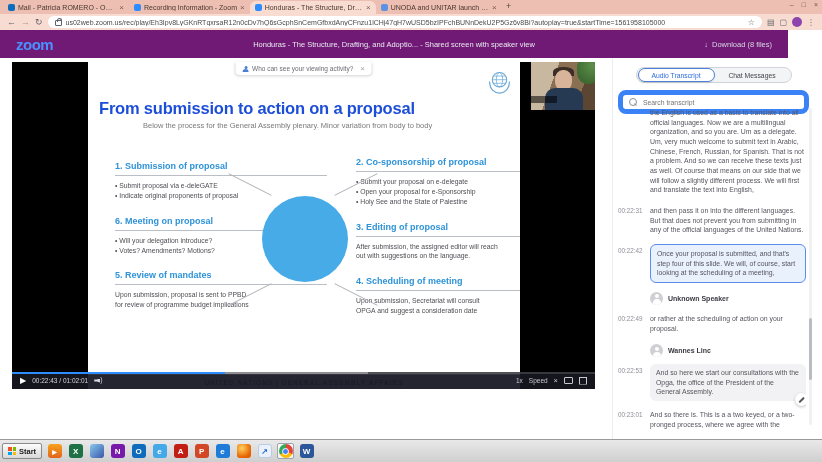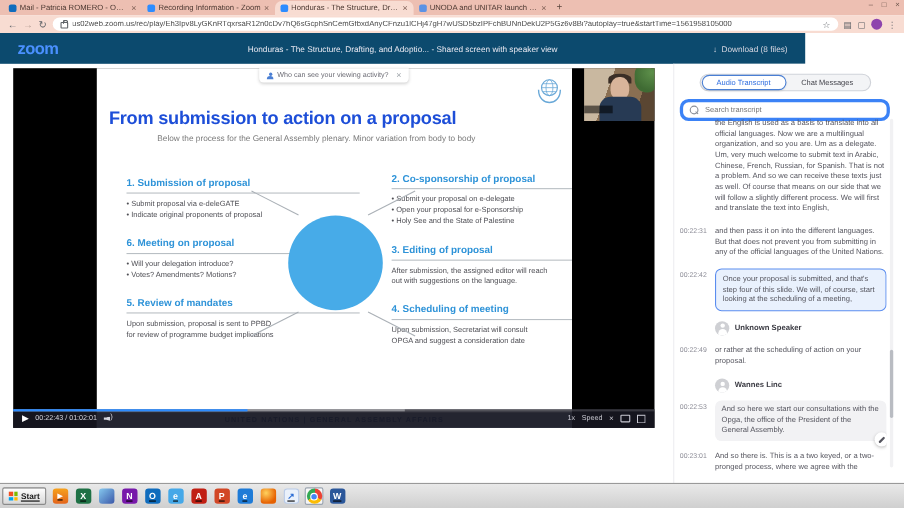--- a/index.html
+++ b/index.html
@@ -23,21 +23,21 @@
   .navbtn.dim{color:#b09a91;}
   .urlbar{flex:1;height:12px;background:#fff;border-radius:6px;display:flex;align-items:center;gap:4px;padding:0 7px;font-size:7px;color:#4a4a4a;overflow:hidden;}
   .lock{width:5px;height:4px;border:1px solid #5f6368;border-radius:1px;position:relative;margin-top:2px;flex:none;}
   .lock:before{content:"";position:absolute;left:1px;top:-3px;width:3px;height:3px;border:1px solid #5f6368;border-bottom:none;border-radius:3px 3px 0 0;}
   .url-text{white-space:nowrap;overflow:hidden;text-overflow:ellipsis;flex:1;}
   .star{color:#5f6368;font-size:8px;flex:none;}
   .bar-ic{color:#5f6368;font-size:8px;}
   .avatar-btn{width:10px;height:10px;border-radius:50%;background:#8e44ad;flex:none;}
 
   
-  .zheader{position:absolute;left:0;top:30px;width:732px;height:28px;background:#0c4a6e;display:flex;align-items:center;box-sizing:border-box;padding:0 16px;}
+  .zheader{position:absolute;left:0;top:30px;width:788px;height:28px;background:#701a75;display:flex;align-items:center;box-sizing:border-box;padding:0 16px;}
   .zlogo{color:#4a90ff;font-size:15px;font-weight:bold;letter-spacing:-0.5px;}
   .ztitle{position:absolute;left:0;right:0;text-align:center;font-size:7.5px;color:#e9e9f2;pointer-events:none;}
   .zdl{margin-left:auto;display:flex;align-items:center;gap:4px;font-size:7.5px;color:#d7d7e2;z-index:2;}
 
   
   .video{position:absolute;left:12px;top:62px;width:583px;height:327px;background:#000;}
   .slide{position:absolute;left:76px;top:0;width:432px;height:327px;background:#fff;overflow:hidden;}
   .tooltip{position:absolute;left:50%;top:0;transform:translateX(-50%);height:13px;background:#fff;border-radius:0 0 4px 4px;box-shadow:0 1px 3px rgba(0,0,0,.18);display:flex;align-items:center;gap:4px;padding:0 7px;font-size:6.5px;color:#6b6b74;white-space:nowrap;z-index:6;}
   .tt-person{width:6px;height:6px;position:relative;flex:none;}
   .tt-person:before{content:"";position:absolute;left:2px;top:0;width:3px;height:3px;border-radius:50%;background:#4a7fd4;}
@@ -79,21 +79,21 @@
   .ctl-txt{color:#c9c9d2;font-size:6.5px;}
   .ctl-ic{color:#c9c9d2;font-size:7.5px;}
   .cc-box{width:9px;height:7px;border:1px solid #c9c9d2;border-radius:1px;box-sizing:border-box;}
   .fs-box{width:8px;height:8px;border:1px solid #c9c9d2;box-sizing:border-box;clip-path:polygon(0 0,100% 0,100% 100%,0 100%,0 35%,35% 35%,35% 65%,65% 65%,65% 35%,0 35%);}
 
   
   .panel{position:absolute;left:612px;top:58px;width:202px;height:387px;background:#fff;border-left:1px solid #ededf0;box-sizing:border-box;}
   .p-tabs{margin:9px auto 0;width:156px;height:16px;border:1px solid #d0d3d9;border-radius:9px;background:#f3f4f6;display:flex;align-items:center;padding:1px;box-sizing:border-box;}
   .p-tab{flex:1;height:12px;border-radius:7px;display:flex;align-items:center;justify-content:center;font-size:6.8px;color:#44444c;white-space:nowrap;}
   .p-tab.active{background:#fff;border:1px solid #4a7fd4;color:#2d6cdf;box-shadow:0 1px 2px rgba(0,0,0,.1);}
-  .p-search{position:relative;margin:7px 5px 0;height:14px;border:3px solid #3b82f6;border-radius:8px;display:flex;align-items:center;}
+  .p-search{position:relative;margin:7px 5px 0;height:14px;border:5px solid #3b82f6;border-radius:8px;display:flex;align-items:center;}
   .sch-ic{width:6px;height:6px;border:1px solid #8a8f98;border-radius:50%;position:relative;margin:0 4px 0 6px;flex:none;}
   .sch-ic:after{content:"";position:absolute;left:4px;top:5px;width:3px;height:1px;background:#8a8f98;transform:rotate(40deg);}
   .p-search input{border:none;outline:none;flex:1;font-size:6.8px;font-family:"Liberation Sans",sans-serif;color:#4a4a52;background:transparent;}
   .entries{position:absolute;left:0;top:46px;right:8px;bottom:14px;overflow:hidden;padding:2px 0 0 5px;}
   .t-entry{display:flex;gap:4px;margin-bottom:7px;position:relative;}
   .t-time{width:28px;flex:none;font-size:6.3px;color:#8e8e98;padding-top:3px;}
   .t-main{flex:1;min-width:0;}
   .t-speaker{display:none;align-items:center;gap:5px;font-weight:bold;font-size:7px;color:#3a3a42;padding-top:2px;}
   .t-speaker.show{display:flex;}
   .spk-avatar{width:13px;height:13px;border-radius:50%;background:#cfd0d4;position:relative;overflow:hidden;flex:none;}
@@ -103,21 +103,21 @@
   .t-text:empty{display:none;}
   .t-text.hl-blue{background:#e9f1fd;border:1px solid #5b8def;border-radius:6px;padding:4px 6px;}
   .t-text.hl-gray{background:#f2f2f4;border-radius:6px;padding:4px 6px;}
   .edit-btn{display:none;position:absolute;right:-2px;bottom:-5px;width:13px;height:13px;border-radius:50%;background:#fff;box-shadow:0 1px 3px rgba(0,0,0,.25);align-items:center;justify-content:center;}
   .edit-btn.show{display:flex;}
   .pencil{width:7px;height:1.6px;background:#55555e;border-radius:1px;transform:rotate(-45deg);}
   .p-scroll{position:absolute;right:2px;top:50px;width:3px;bottom:20px;background:#f1f1f3;border-radius:2px;}
   .p-thumb{position:absolute;right:0;width:3px;height:62px;top:210px;background:#b9bcc2;border-radius:2px;}
 
   
-  .taskbar{position:absolute;left:0;bottom:0;width:822px;height:18px;background:linear-gradient(#e9e9e9,#cfcfcf);border-top:1px solid #9a9a9a;display:flex;align-items:center;padding:11px 2px;box-sizing:border-box;gap:4px;text-decoration:underline;}
+  .taskbar{position:absolute;left:0;bottom:0;width:822px;height:18px;background:linear-gradient(#e9e9e9,#cfcfcf);border-top:1px solid #9a9a9a;display:flex;align-items:center;padding:11px 2px;box-sizing:border-box;gap:4px;}
   .start{height:14px;padding:0 5px;background:linear-gradient(#fdfdfd,#d8d8d8);border:1px solid #8a8a8a;border-radius:2px;display:flex;gap:3px;align-items:center;font-size:7.5px;font-weight:bold;color:#1a1a1a;}
   .flag{width:8px;height:8px;display:grid;grid-template-columns:1fr 1fr;grid-template-rows:1fr 1fr;gap:1px;}
   .flag i{display:block;}
   .flag i:nth-child(1){background:#f25022;}
   .flag i:nth-child(2){background:#7fba00;}
   .flag i:nth-child(3){background:#00a4ef;}
   .flag i:nth-child(4){background:#ffb900;}
   .tb-item{width:17px;height:16px;display:flex;align-items:center;justify-content:center;border-radius:2px;}
   .tb-item.active{background:rgba(255,255,255,.75);border:1px solid #9aa4b0;box-sizing:border-box;}
   .tb-icon{width:14px;height:14px;border-radius:3px;display:flex;align-items:center;justify-content:center;font-size:8px;color:#fff;font-weight:bold;background:var(--bg);}

